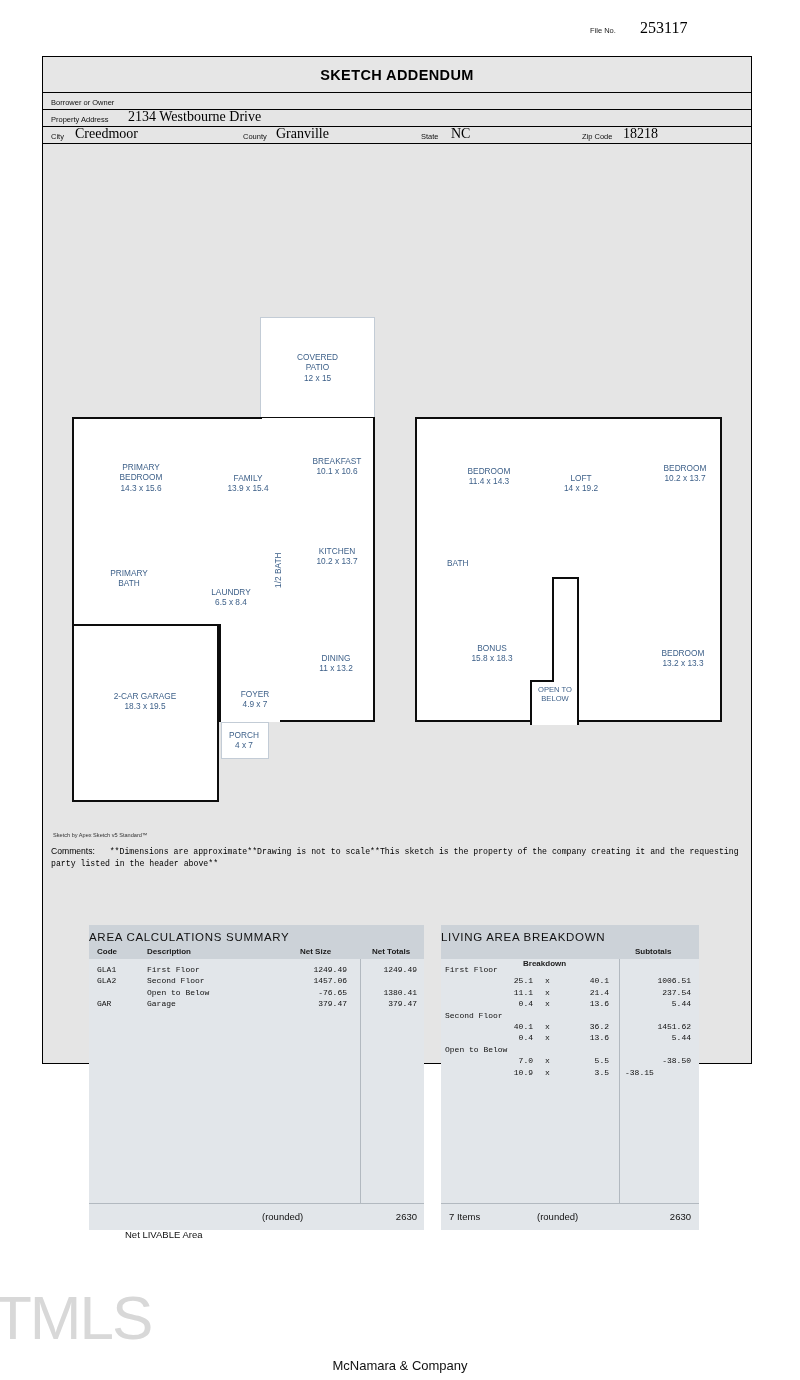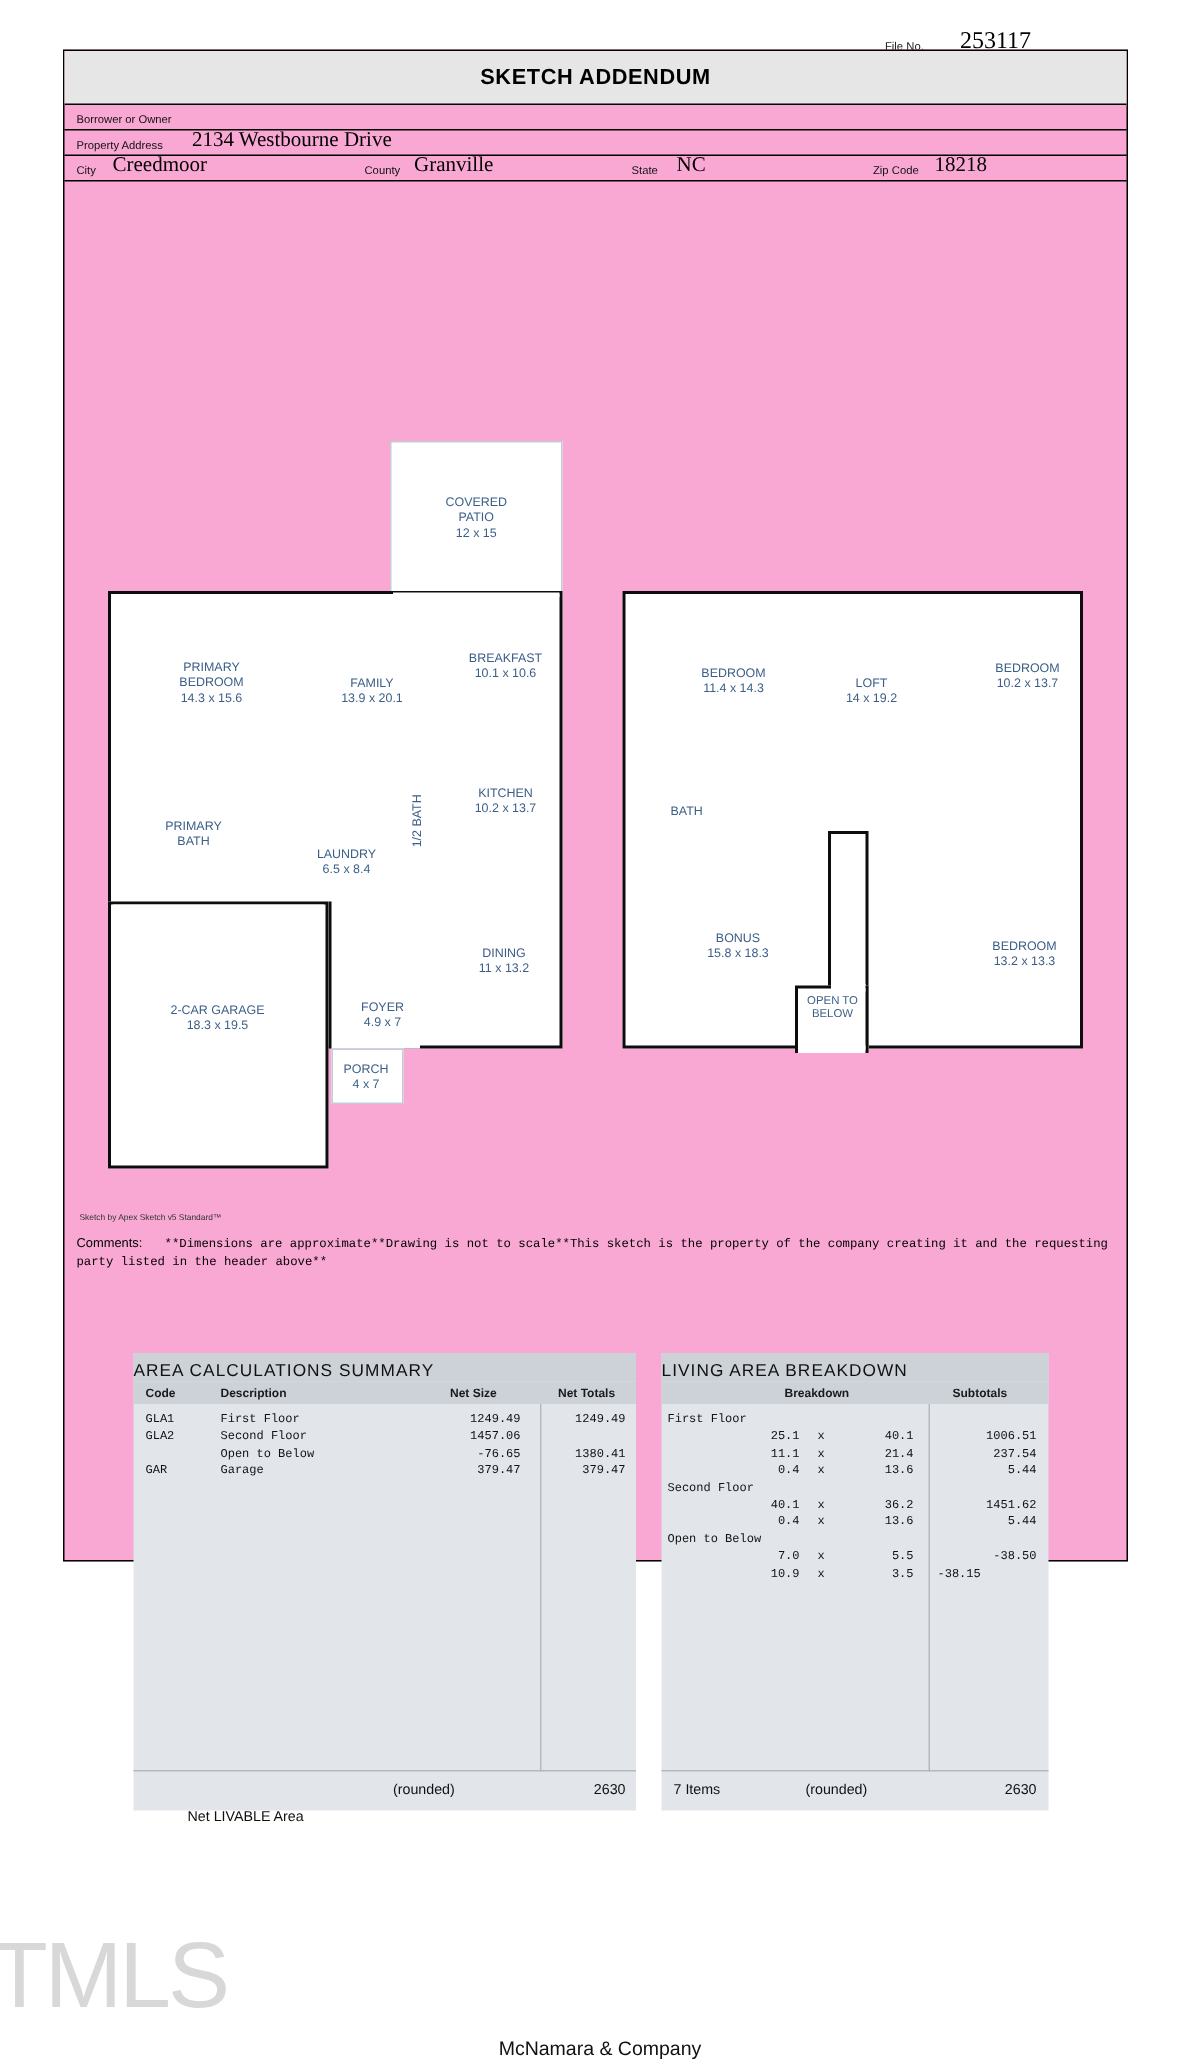--- a/index.html
+++ b/index.html
@@ -1,22 +1,22 @@
 <!DOCTYPE html>
 <html><head>
 <meta charset="utf-8">
 <style>
   html,body{margin:0;padding:0;background:#fff;}
   body{
     width:800px;height:1380px;position:relative;overflow:hidden;
     font-family:"Liberation Sans", sans-serif;color:#000;
   }
   .page-frame{
-    position:absolute;left:42px;top:33px;width:710px;height:1008px;
-    border:1px solid #000;box-sizing:border-box;background:#f9a8d4;
+    position:absolute;left:42px;top:56px;width:710px;height:1008px;
+    border:1px solid #000;box-sizing:border-box;background:#e5e5e5;
   }
   
   .fileno-row{position:absolute;left:560px;top:22px;width:200px;height:18px;}
   .fileno-label{position:absolute;left:30px;top:4px;font-size:7.5px;color:#222;}
   .fileno-value{position:absolute;left:80px;top:-3px;font-family:"Liberation Serif",serif;font-size:16px;}
   
   .title-band{
     position:absolute;left:0;top:0;right:0;height:36px;background:#e6e6e6;
     border-bottom:1px solid #000;box-sizing:border-box;
   }
@@ -135,21 +135,21 @@
     </div>
 
     <div class="rlabel" style="left:53px;top:300px;width:90px;">
       <span>PRIMARY</span><br>
       <span>BEDROOM</span><br>
       <span>14.3 x 15.6</span>
     </div>
 
     <div class="rlabel" style="left:160px;top:311px;width:90px;">
       <span>FAMILY</span><br>
-      <span>13.9 x 20.1</span>
+      <span>13.9 x 15.4</span>
     </div>
 
     <div class="rlabel" style="left:249px;top:294px;width:90px;">
       <span>BREAKFAST</span><br>
       <span>10.1 x 10.6</span>
     </div>
 
     <div class="rlabel" style="left:249px;top:384px;width:90px;">
       <span>KITCHEN</span><br>
       <span>10.2 x 13.7</span>
@@ -277,21 +277,21 @@
     <div class="foot">
       <span style="left:36px;margin-top:18px;">Net LIVABLE Area</span>
       <span style="left:173px;">(rounded)</span>
       <span style="left:254px;width:74px;text-align:right;">2630</span>
     </div>
   </div>
 
   <div class="tbl" style="left:398px;top:868px;width:258px;height:305px;">
     <div class="ttl">LIVING  AREA  BREAKDOWN</div>
     <div class="hdr">
-      <span style="left:82px;">Breakdown</span>
+      <span style="left:82px;margin-top:12px;">Breakdown</span>
       <span style="left:194px;">Subtotals</span>
     </div>
     <div class="vline" style="left:178px;top:34px;height:245px;"></div>
     <div class="body mono" style="padding-top:6px;">
       <div class="row">
           <span style="left:4px;">First Floor</span>
         </div>
       <div class="row">
         <span style="left:40px;width:52px;text-align:right;">25.1</span>
         <span style="left:104px;">x</span>

